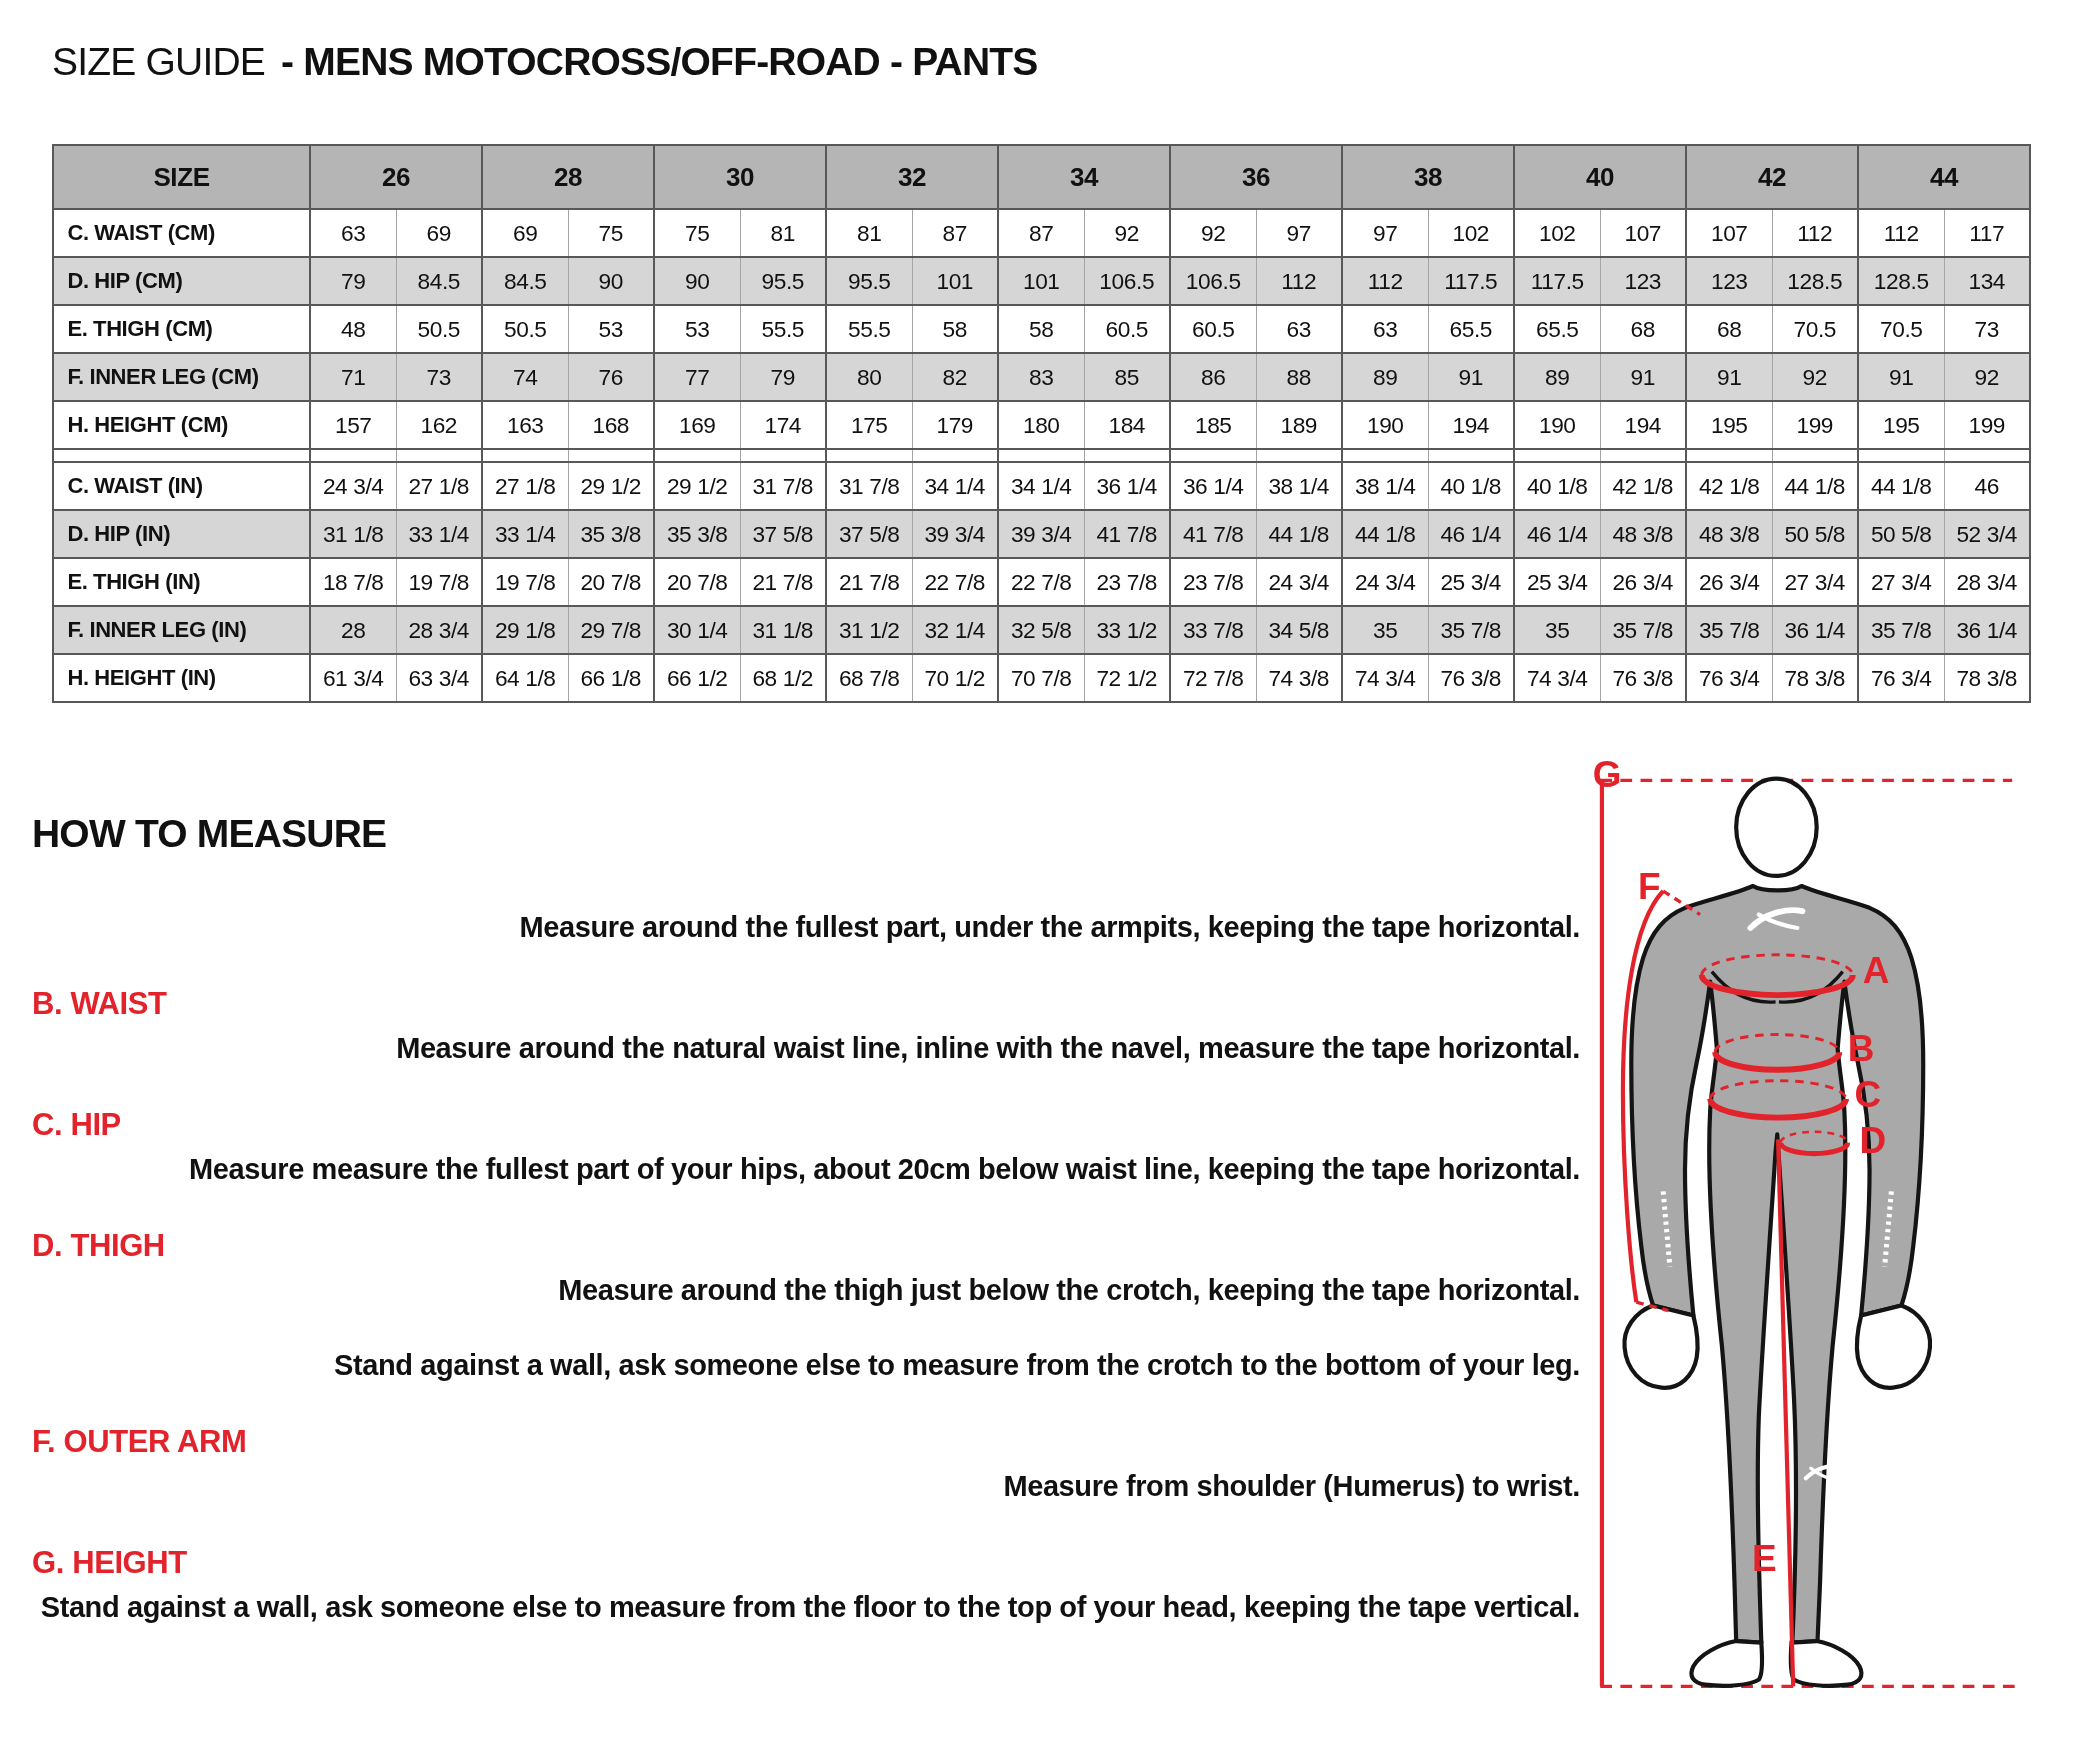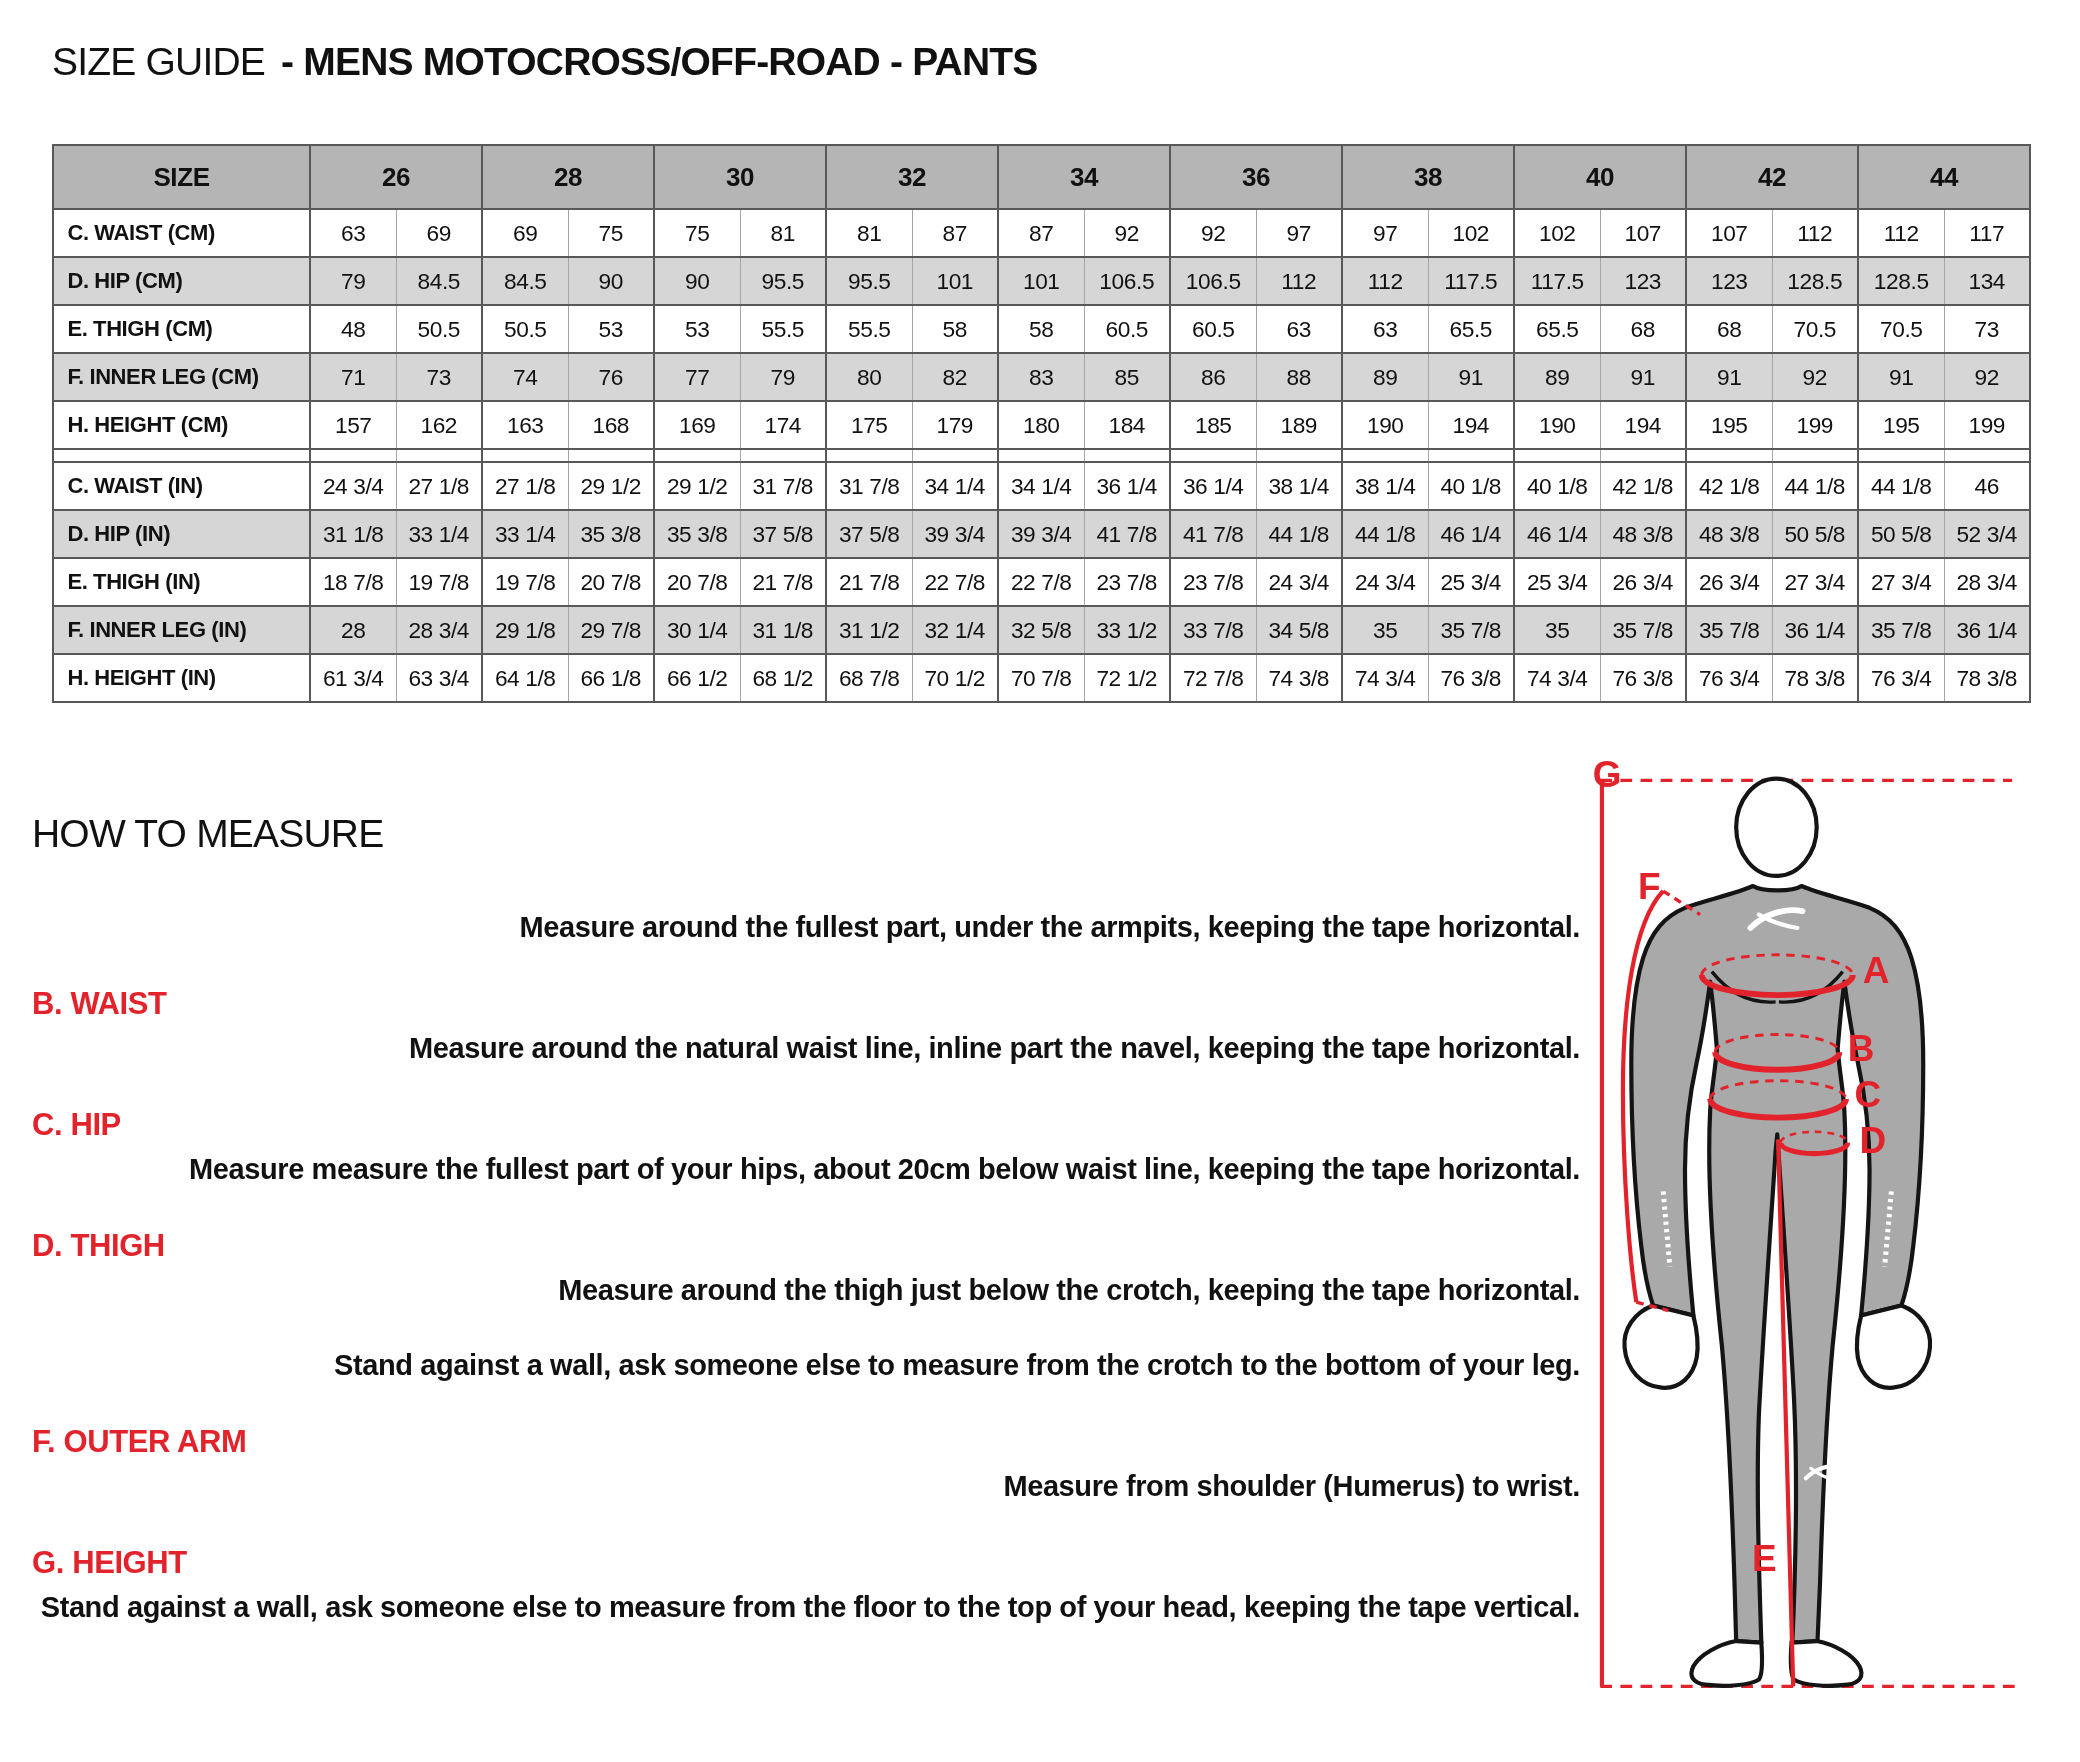--- a/index.html
+++ b/index.html
@@ -22,21 +22,21 @@
   tbody tr:nth-child(2), tbody tr:nth-child(4), tbody tr:nth-child(8), tbody tr:nth-child(10) { background:var(--row-gray); }
   tbody tr.spacer-row { height:13.4px; background:#fff; }
   tbody td { border-top:2.5px solid #585858; }
   td.group-start { border-left:2.5px solid #585858; }
   td.sub-start { border-left:1.7px solid #a6a6a6; }
   td.label-cell { text-align:left; padding-left:13.4px; font-weight:700; font-size:22px; letter-spacing:-0.4px; }
   td.value-cell { text-align:center; font-size:22.7px; font-weight:400; letter-spacing:-0.4px; }
 
   
   .measure-section { position:absolute; left:32px; top:812px; width:1548px; }
-  .measure-title { font-size:39px; font-weight:400; letter-spacing:-0.8px; margin-bottom:55px; }
+  .measure-title { font-size:39px; font-weight:700; letter-spacing:-0.8px; margin-bottom:55px; }
   .measure-item { margin-bottom:42px; }
   .measure-heading { color:var(--accent); font-size:31px; font-weight:700; letter-spacing:-0.4px; margin-bottom:10px; }
   .measure-text { font-size:29px; font-weight:700; letter-spacing:-0.4px;text-align:right; }
 
   
   .diagram { position:absolute; left:1586px; top:755px; width:453px; height:1007px; }
   .dlabel { font-family:"Liberation Sans", sans-serif; font-size:44px; font-weight:700; fill:var(--accent); }
   .red-solid { stroke:var(--accent); fill:none; }
   .red-dash { stroke:var(--accent); fill:none; }
 </style>
@@ -348,21 +348,21 @@
   </div>
 
   <div class="measure-section">
     <div class="measure-title">HOW TO MEASURE</div>
 
     <div class="measure-item">
       <div class="measure-text">Measure around the fullest part, under the armpits, keeping the tape horizontal.</div>
     </div>
     <div class="measure-item">
       <div class="measure-heading">B. WAIST</div>
-      <div class="measure-text">Measure around the natural waist line, inline part the navel, keeping the tape horizontal.</div>
+      <div class="measure-text">Measure around the natural waist line, inline with the navel, measure the tape horizontal.</div>
     </div>
     <div class="measure-item">
       <div class="measure-heading">C. HIP</div>
       <div class="measure-text">Measure measure the fullest part of your hips, about 20cm below waist line, keeping the tape horizontal.</div>
     </div>
     <div class="measure-item">
       <div class="measure-heading">D. THIGH</div>
       <div class="measure-text">Measure around the thigh just below the crotch, keeping the tape horizontal.</div>
     </div>
     <div class="measure-item">

